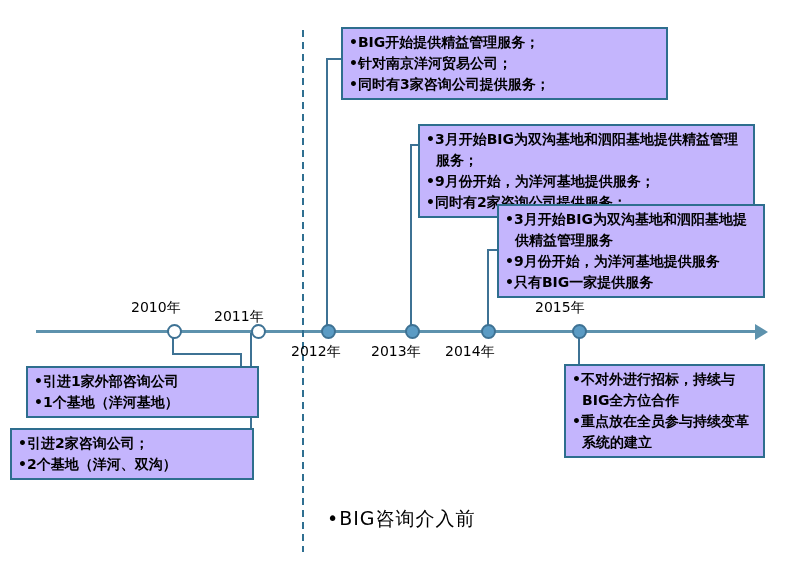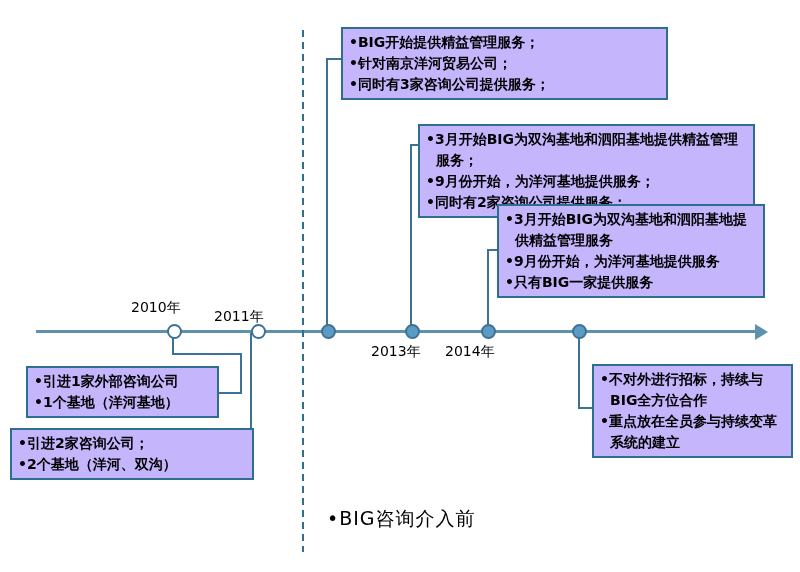--- a/index.html
+++ b/index.html
@@ -66,51 +66,53 @@
 
   <div class="marker open" style="left:167px;top:324px"></div>
   <div class="marker open" style="left:251px;top:324px"></div>
   <div class="marker filled" style="left:321px;top:324px"></div>
   <div class="marker filled" style="left:405px;top:324px"></div>
   <div class="marker filled" style="left:481px;top:324px"></div>
   <div class="marker filled" style="left:572px;top:324px"></div>
 
   <div class="ylabel" style="left:131px;top:299px">2010年</div>
   <div class="ylabel" style="left:214px;top:308px">2011年</div>
+  <div class="ylabel" style="left:291px;top:343px">2012年</div>
   <div class="ylabel" style="left:371px;top:343px">2013年</div>
   <div class="ylabel" style="left:445px;top:343px">2014年</div>
+  <div class="ylabel" style="left:535px;top:299px">2015年</div>
 
   <div class="ebox" style="left:341px;top:27px;width:327px">
     <div class="bl">•BIG开始提供精益管理服务；</div>
     <div class="bl">•针对南京洋河贸易公司；</div>
     <div class="bl">•同时有3家咨询公司提供服务；</div>
   </div>
 
   <div class="ebox" style="left:418px;top:124px;width:337px">
     <div class="bl">•3月开始BIG为双沟基地和泗阳基地提供精益管理服务；</div>
     <div class="bl">•9月份开始，为洋河基地提供服务；</div>
     <div class="bl">•同时有2家咨询公司提供服务；</div>
   </div>
 
   <div class="ebox" style="left:497px;top:204px;width:268px">
     <div class="bl">•3月开始BIG为双沟基地和泗阳基地提供精益管理服务</div>
     <div class="bl">•9月份开始，为洋河基地提供服务</div>
     <div class="bl">•只有BIG一家提供服务</div>
   </div>
 
-  <div class="ebox" style="left:26px;top:366px;width:193px">
+  <div class="ebox" style="left:26px;top:366px;width:233px">
     <div class="bl">•引进1家外部咨询公司</div>
     <div class="bl">•1个基地（洋河基地）</div>
   </div>
 
   <div class="ebox" style="left:10px;top:428px;width:244px">
     <div class="bl">•引进2家咨询公司；</div>
     <div class="bl">•2个基地（洋河、双沟）</div>
   </div>
 
-  <div class="ebox" style="left:592px;top:364px;width:201px">
+  <div class="ebox" style="left:564px;top:364px;width:201px">
     <div class="bl">•不对外进行招标，持续与BIG全方位合作</div>
     <div class="bl">•重点放在全员参与持续变革系统的建立</div>
   </div>
 
   <div class="phase" style="left:327px;top:506px">•BIG咨询介入前</div>
 
 </div>
 
 </body></html>

